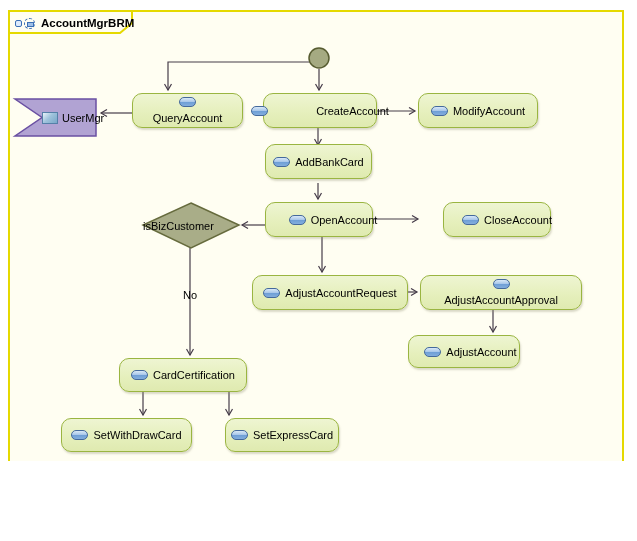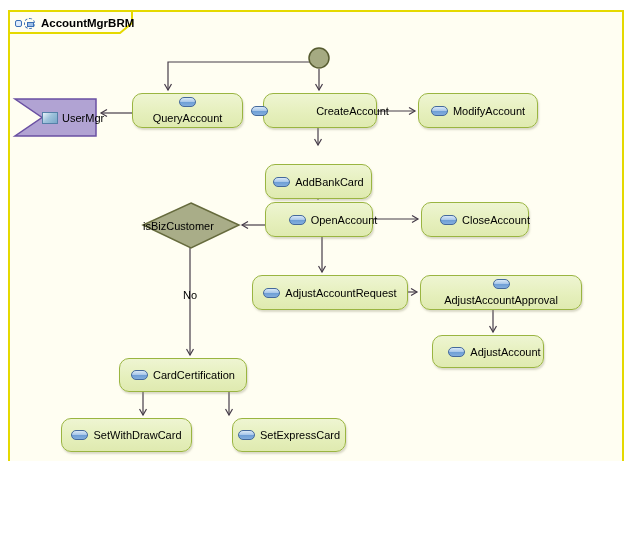--- a/index.html
+++ b/index.html
@@ -125,58 +125,58 @@
   <div class="action" style="left:263px;top:93px;width:114px;height:35px;gap:48px;">
     <span class="capsule"></span>
     <span class="lbl">CreateAccount</span>
   </div>
 
   <div class="action" style="left:418px;top:93px;width:120px;height:35px;">
     <span class="capsule"></span>
     <span class="lbl">ModifyAccount</span>
   </div>
 
-  <div class="action" style="left:265px;top:164px;width:107px;height:35px;text-align:center;">
+  <div class="action" style="left:265px;top:144px;width:107px;height:35px;text-align:center;">
     <span class="capsule"></span>
     <span class="lbl">AddBankCard</span>
   </div>
 
   <div class="action" style="left:265px;top:202px;width:108px;height:35px;padding-left:28px;">
     <span class="capsule"></span>
     <span class="lbl">OpenAccount</span>
   </div>
 
-  <div class="action" style="left:421px;top:202px;width:108px;height:35px;padding-left:20px;">
+  <div class="action" style="left:443px;top:202px;width:108px;height:35px;padding-left:20px;">
     <span class="capsule"></span>
     <span class="lbl">CloseAccount</span>
   </div>
 
   <div class="action" style="left:252px;top:275px;width:156px;height:35px;">
     <span class="capsule"></span>
     <span class="lbl">AdjustAccountRequest</span>
   </div>
 
   <div class="action" style="left:420px;top:275px;width:162px;height:35px;flex-direction:column;">
     <span class="capsule"></span>
     <span class="lbl">AdjustAccountApproval</span>
   </div>
 
-  <div class="action" style="left:432px;top:335px;width:112px;height:33px;padding-left:13px;">
+  <div class="action" style="left:408px;top:335px;width:112px;height:33px;padding-left:13px;">
     <span class="capsule"></span>
     <span class="lbl">AdjustAccount</span>
   </div>
 
   <div class="action" style="left:119px;top:358px;width:128px;height:34px;">
     <span class="capsule"></span>
     <span class="lbl">CardCertification</span>
   </div>
 
   <div class="action" style="left:61px;top:418px;width:131px;height:34px;">
     <span class="capsule"></span>
     <span class="lbl">SetWithDrawCard</span>
   </div>
 
-  <div class="action" style="left:232px;top:418px;width:114px;height:34px;">
+  <div class="action" style="left:225px;top:418px;width:114px;height:34px;">
     <span class="capsule"></span>
     <span class="lbl">SetExpressCard</span>
   </div>
 
 </div>
 
 </body></html>

